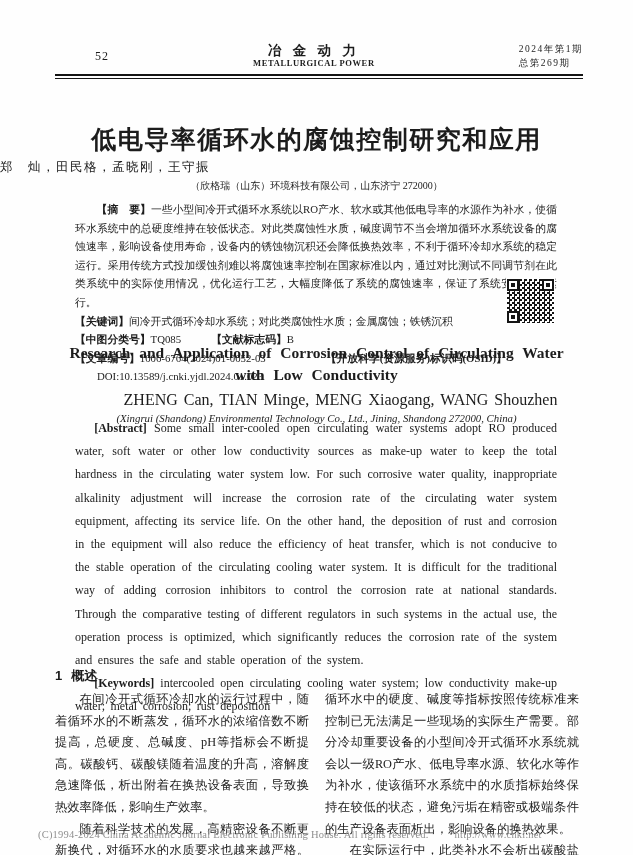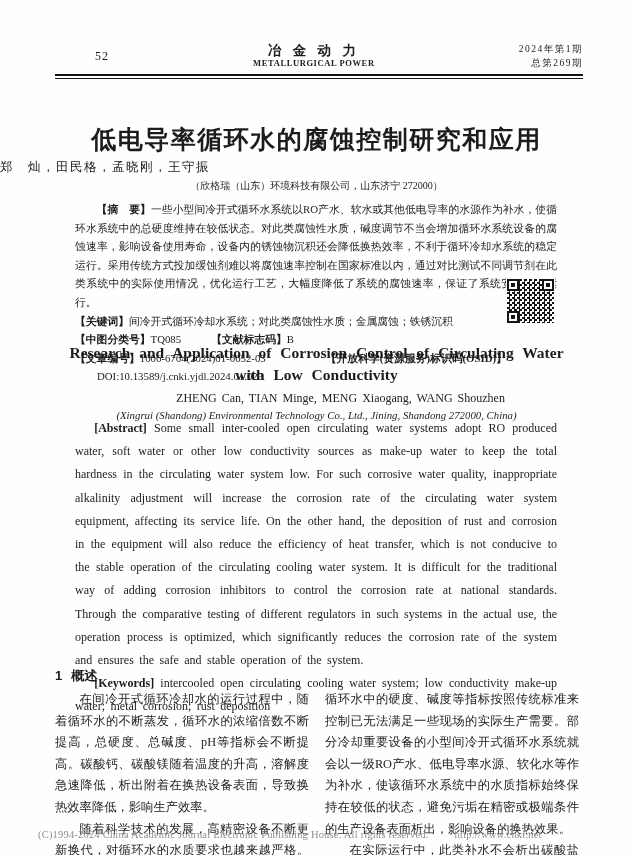--- a/index.html
+++ b/index.html
@@ -12,21 +12,21 @@
   }
   
   .header-row {
     position:absolute; left:55px; right:50px; top:41px; height:30px;
     display:flex; justify-content:space-between; align-items:center;
   }
   .page-num { font-size:12px; letter-spacing:1px;margin-left:40px; }
   .journal-center { text-align:center; line-height:1.15; }
   .journal-cn { font-size:13.5px; font-weight:bold; letter-spacing:4px; }
   .journal-en { font-size:8.5px; font-weight:bold; letter-spacing:0.6px; }
-  .issue-box { font-size:9.5px; line-height:1.5; letter-spacing:1.5px; text-align:right; }
+  .issue-box { font-size:9.5px; line-height:1.5; letter-spacing:1.5px; text-align:left; }
   .header-rule {
     position:absolute; left:55px; right:50px; top:74px; height:5px;
     border-top:2.4px solid #141414; border-bottom:1.1px solid #141414;
   }
   
   .cn-title {
     position:absolute; left:0; right:0; top:123px; text-align:center;
     font-size:25px; font-weight:bold; letter-spacing:1.5px;
     font-family:Liberation Sans, sans-serif;
   }
@@ -45,21 +45,21 @@
     position:absolute; left:507px; top:279px; width:47px; height:44px;
     background-image:repeating-conic-gradient(#151515 0% 25%, #ffffff 25% 50%);
     background-size:5px 5px; outline:1px solid #fff;
   }
   .qr i { position:absolute; width:12px; height:12px; border:2.6px solid #151515; background:#fff; }
   .qr i::after { content:""; position:absolute; inset:1.6px; background:#151515; }
   .qr .tl { left:0; top:0; } .qr .tr { right:0; top:0; } .qr .bl { left:0; bottom:0; }
   
   .en-head { position:absolute; left:0; right:0; top:342px; text-align:center; }
   .en-title { font-size:15.5px; font-weight:bold; line-height:21.5px; word-spacing:5px; }
-  .en-authors { margin-top:6px; font-size:12px; word-spacing:2px;margin-left:48px; }
+  .en-authors { margin-top:6px; font-size:16px; word-spacing:2px;margin-left:48px; }
   .en-affil { margin-top:3px; font-size:10.8px; font-style:italic; }
   .en-abs {
     position:absolute; left:75px; width:482px; top:417px;
     font-size:12px; line-height:23.2px; text-align:justify; word-spacing:2.5px;
   }
   .en-abs p { text-indent:1.6em; }
   
   .sec-head {
     position:absolute; left:55px; top:667px;
     font-family:"Liberation Sans", sans-serif; font-weight:bold; font-size:13px;

